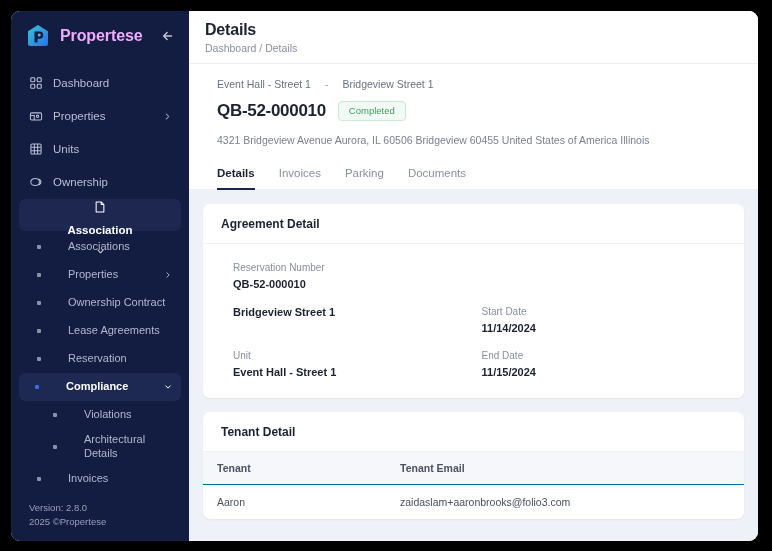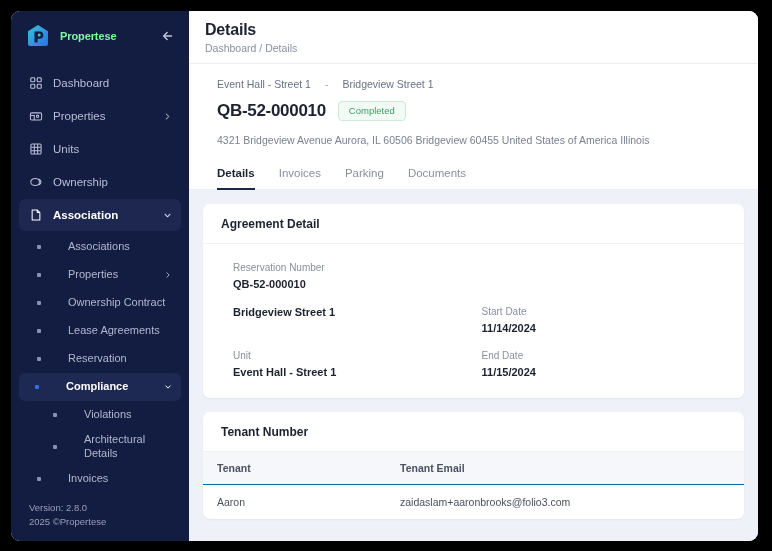--- a/index.html
+++ b/index.html
@@ -32,23 +32,23 @@
   }
   .brand-row {
     display: flex;
     align-items: center;
     height: 50px;
     padding: 0 12px 0 14px;
     gap: 9px;
   }
   .logo-mark { width: 26px; height: 26px; flex: 0 0 26px; }
   .brand-name {
-    font-size: 11px;
-    font-weight: bold;
-    color: #86efac;
+    font-size: 16px;
+    font-weight: bold;
+    color: #f0abfc;
     letter-spacing: -0.1px;
     flex: 1;
   }
   .collapse-btn {
     width: 18px; height: 18px;
     display: flex; align-items: center; justify-content: center;
     color: #c3c8dd;
     cursor: pointer;
   }
 
@@ -72,20 +72,21 @@
     flex: 0 0 15px;
     display: flex; align-items: center; justify-content: center;
     color: #b9bfd6;
   }
   .nav-item .lbl { flex: 1; }
   .nav-item .chev { width: 10px; height: 10px; flex: 0 0 10px; opacity: .8; display:flex; align-items:center; justify-content:center;}
   .nav-item.expanded {
     background: #1d2750;
     color: #ffffff;
     font-weight: bold;
+    flex-direction: column;
   }
   .nav-item.expanded .ico { color: #ffffff; }
 
   .subnav { padding: 2px 0 0 0; }
   .sub-item {
     display: flex;
     align-items: center;
     gap: 27px;
     min-height: 28px;
     margin: 0 8px;
@@ -507,21 +508,21 @@
             <div>
               <div class="field-label">End Date</div>
               <div class="field-value">11/15/2024</div>
             </div>
 
           </div>
         </div>
       </div>
 
       <div class="card">
-        <div class="card-head">Tenant Number</div>
+        <div class="card-head">Tenant Detail</div>
         <table class="tenant-table">
           <thead>
             <tr>
               <th>Tenant</th>
               <th>Tenant Email</th>
               <th>Tenant P</th>
             </tr>
           </thead>
           <tbody>
             <tr>

